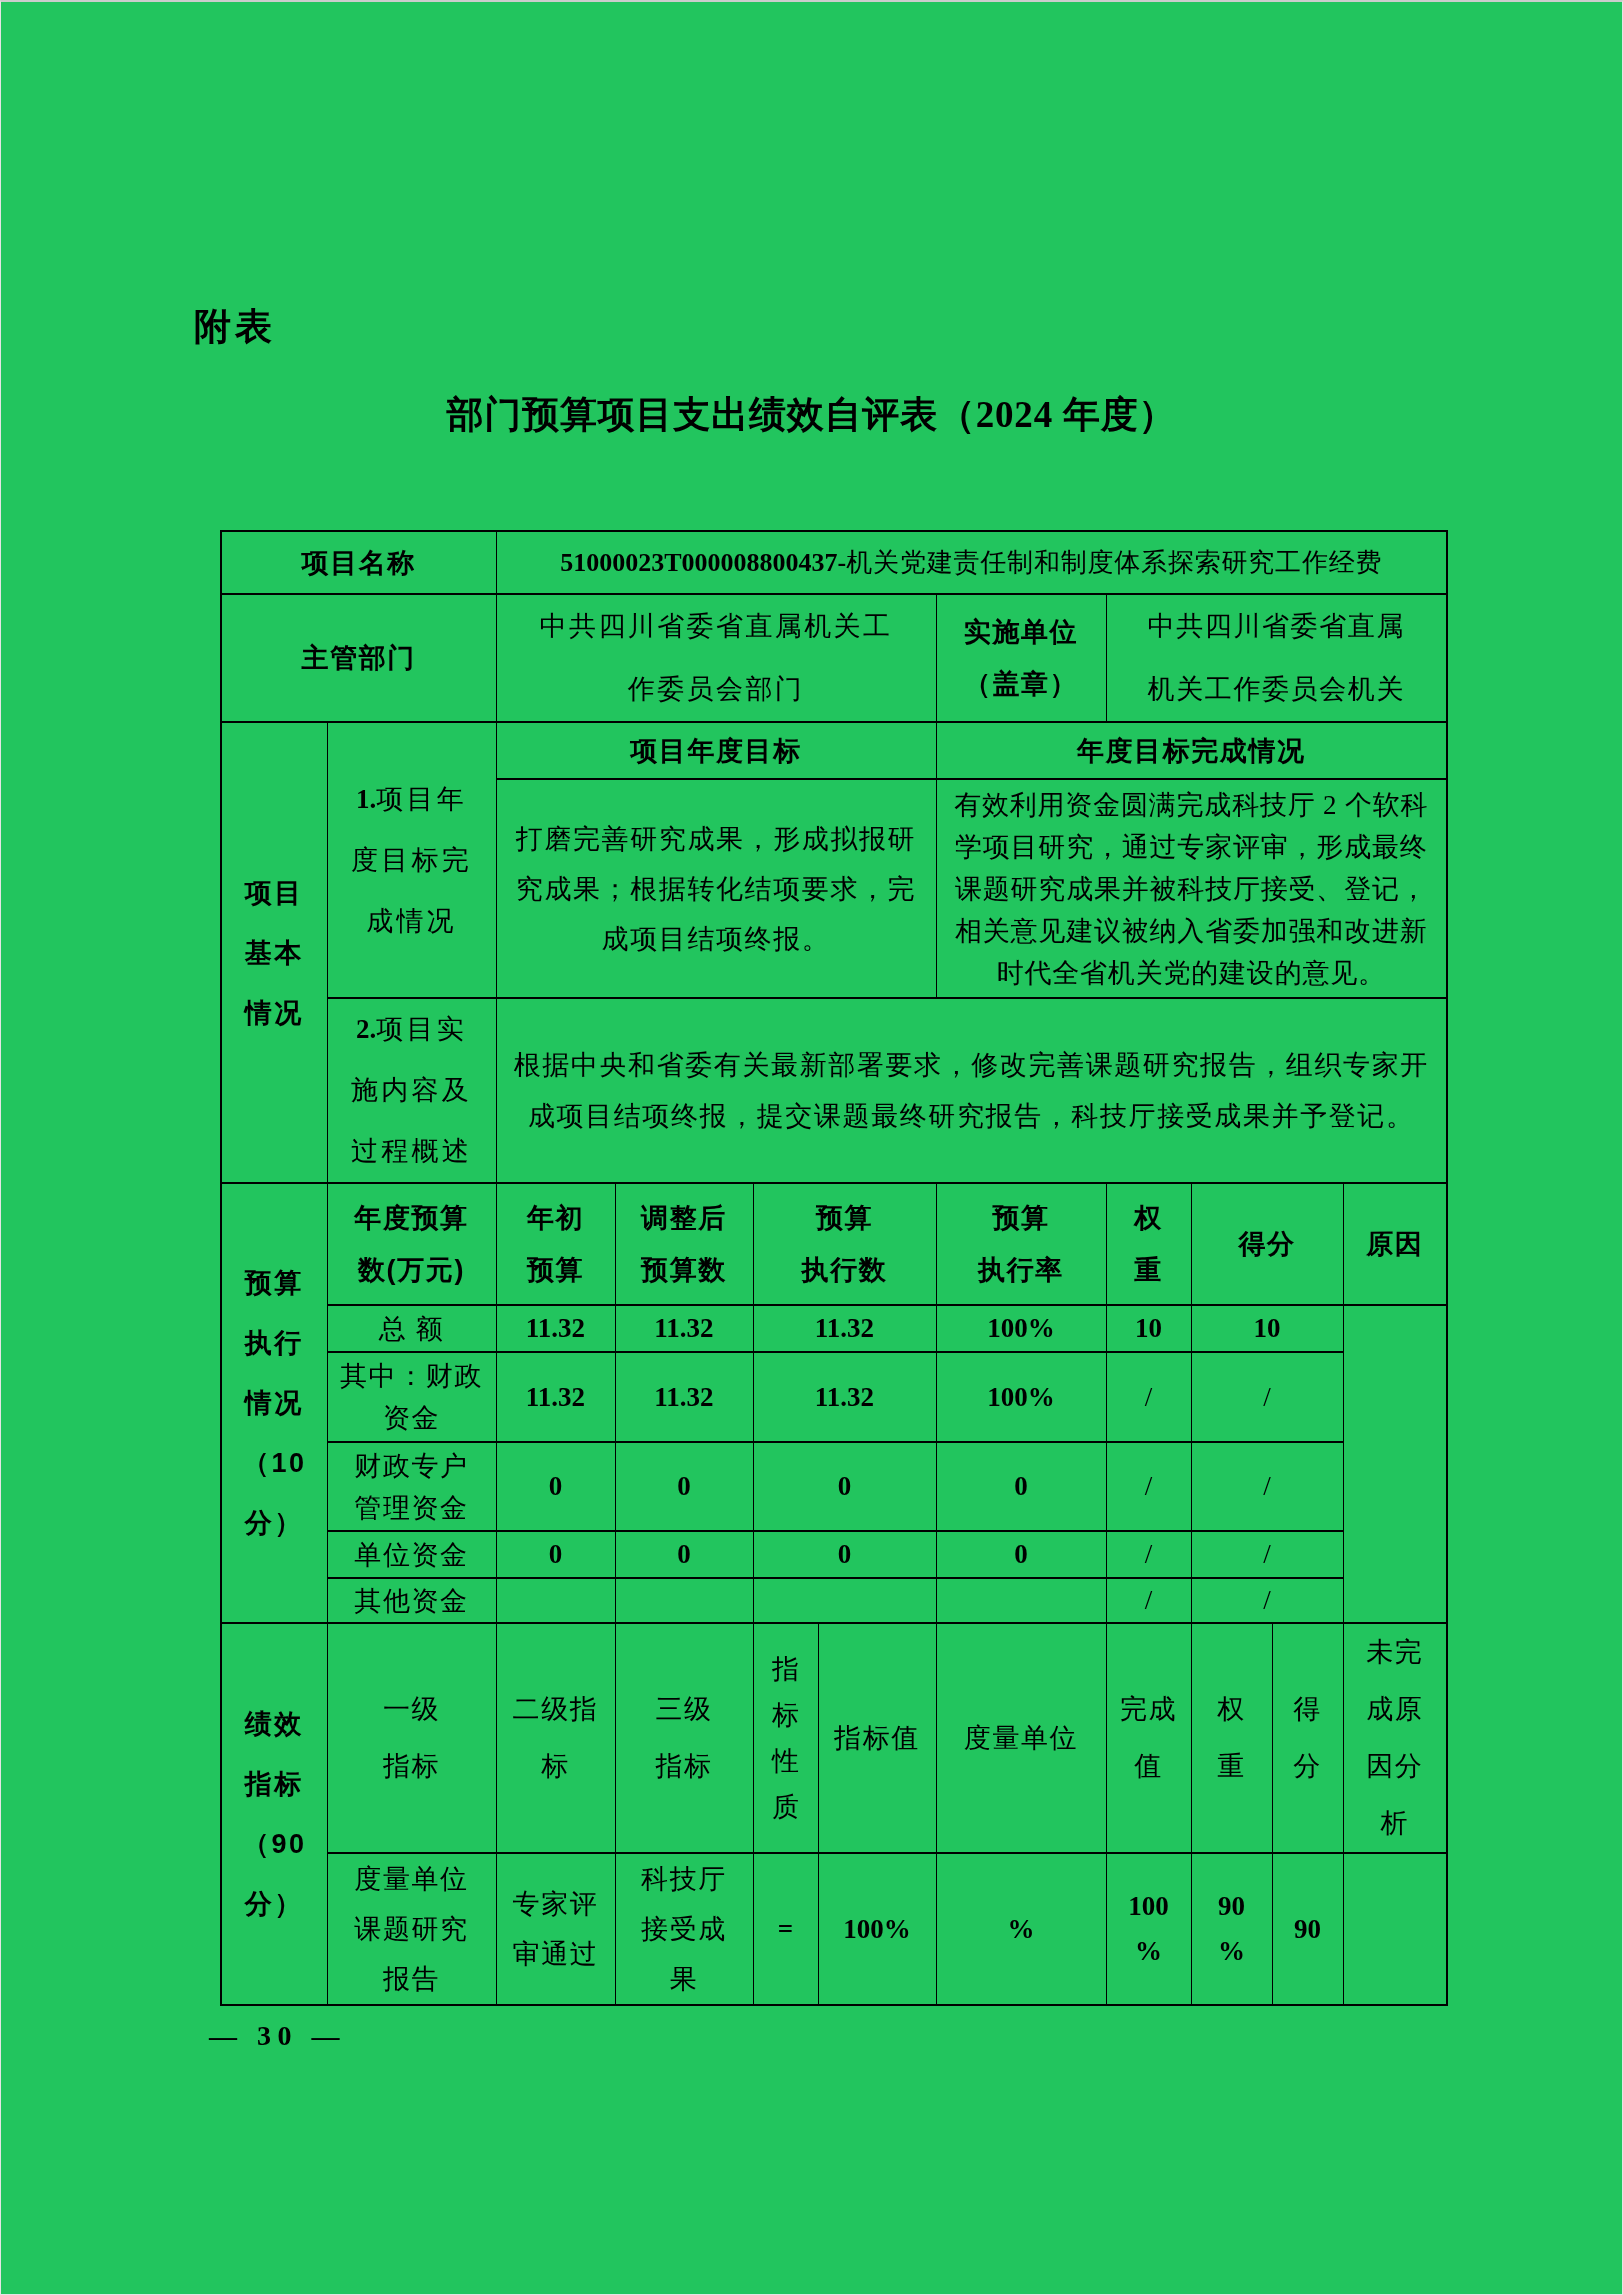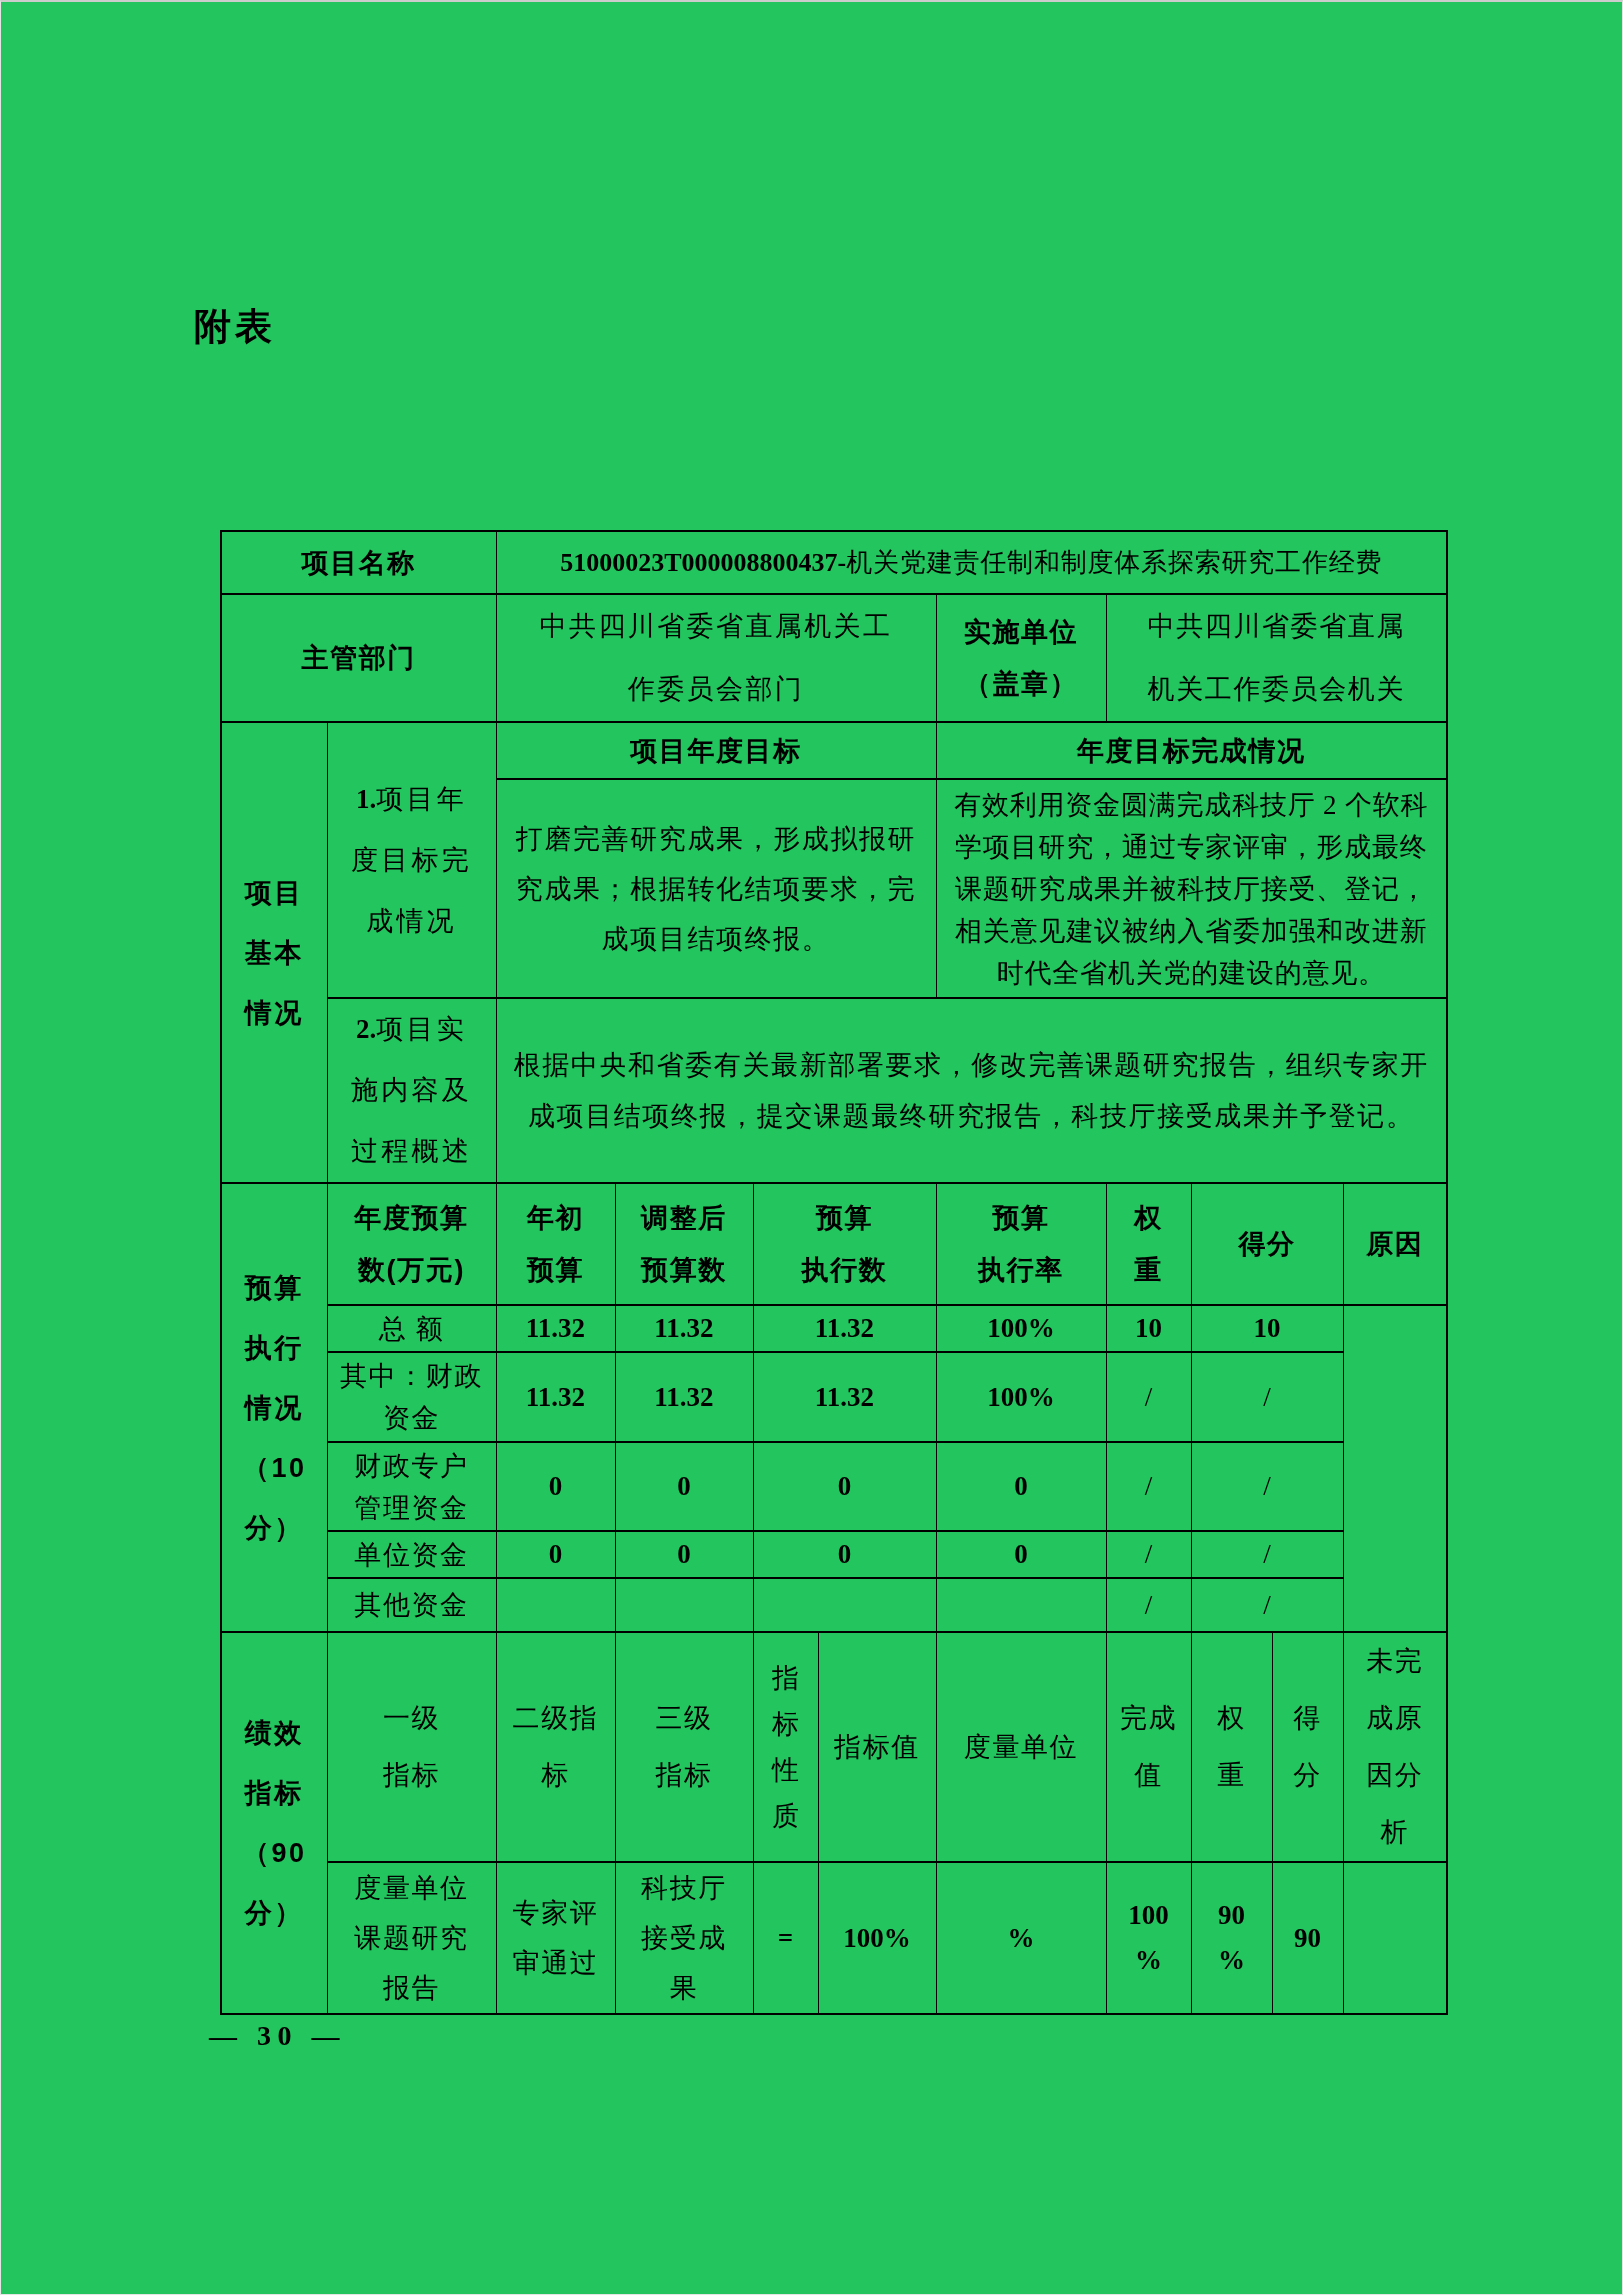--- a/index.html
+++ b/index.html
@@ -41,20 +41,21 @@
   .phdr{white-space:pre-line;font-size:27px;line-height:57px;letter-spacing:1.6px;}
   .phdrv{white-space:pre-line;font-size:27px;line-height:46px;padding:0;}
   .pdata{white-space:pre-line;font-size:27px;line-height:50px;letter-spacing:1.6px;}
 </style>
 </head>
 <body>
 
 <div class="page">
 
   <div class="tag">附表</div>
+  <div class="title">部门预算项目支出绩效自评表（2024 年度）</div>
 
   <table class="tbl">
     <colgroup>
       <col style="width:106px">
         <col style="width:169px">
         <col style="width:119px">
       <col style="width:138px">
         <col style="width:65px">
         <col style="width:118px">
       <col style="width:170px">
@@ -168,21 +169,21 @@
     <tr style="height:33px">
       <td class="lbl">单位资金</td>
       <td class="num">0</td>
       <td class="num">0</td>
       <td colspan="2" class="num">0</td>
       <td class="num">0</td>
       <td class="slash">/</td>
       <td colspan="2" class="slash">/</td>
     </tr>
 
-    <tr style="height:54px">
+    <tr style="height:45px">
       <td class="lbl">其他资金</td>
       <td></td>
       <td></td>
       <td colspan="2"></td>
       <td></td>
       <td class="slash">/</td>
       <td colspan="2" class="slash">/</td>
     </tr>
 
     <tr style="height:199px">

